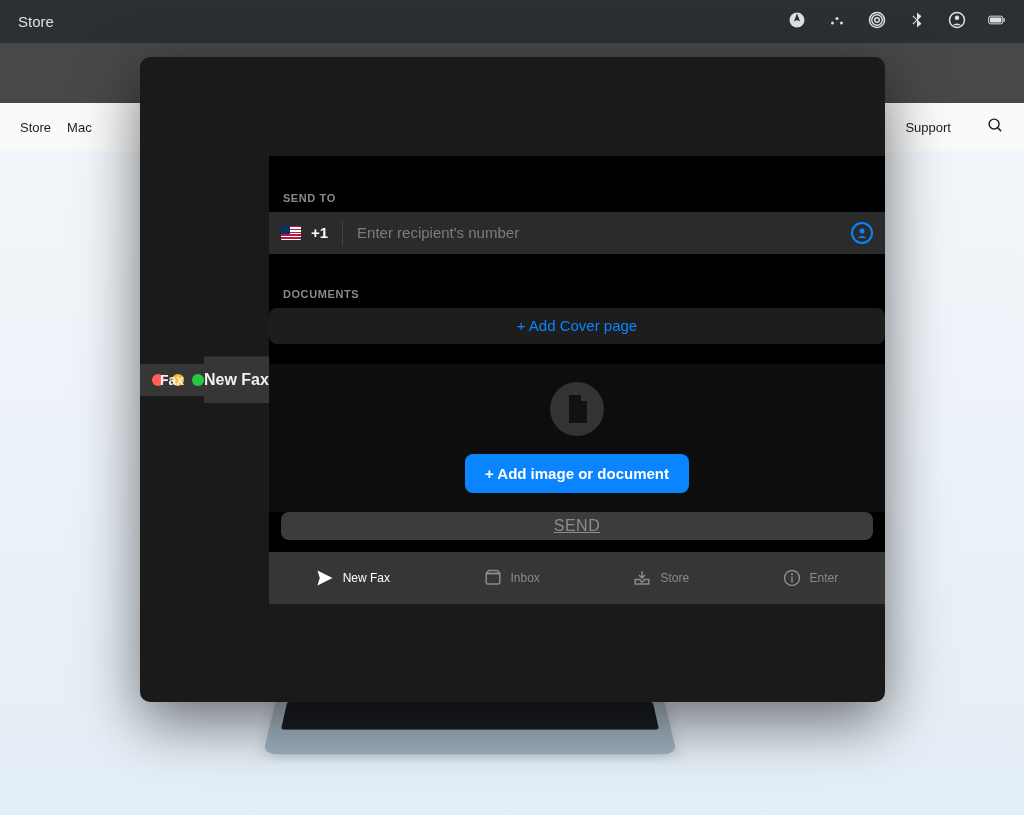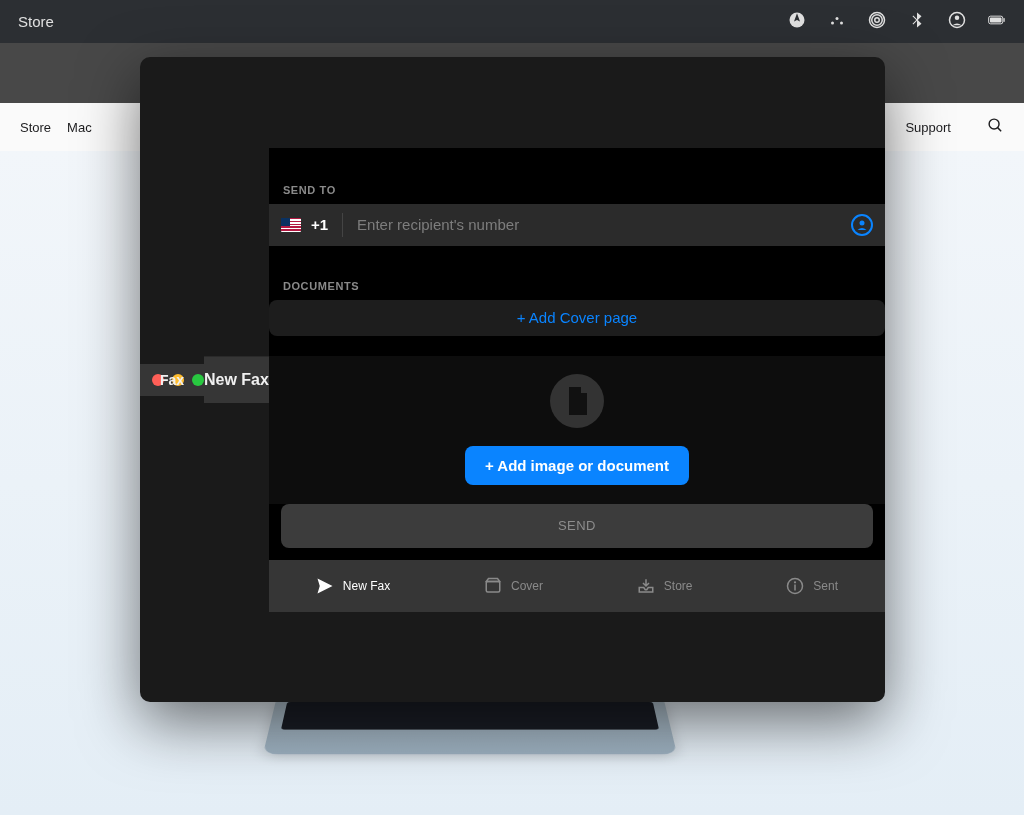--- a/index.html
+++ b/index.html
@@ -232,28 +232,29 @@
   padding: 11px 20px;
   font-size: 15px;
   font-weight: 600;
   cursor: pointer;
 }
 
 .spacer { flex: 1; background: #000; }
 
 .send-btn {
   margin: 0 12px;
-  height: 44px;
+  height: 28px;
   background: #3c3c3c;
   border: none;
   border-radius: 8px;
   color: #8d8d8d;
-  font-size: 13px;
+  font-size: 16px;
   letter-spacing: 0.5px;
   cursor: pointer;
+  text-decoration: underline;
 }
 
 .tabbar {
   height: 52px;
   background: #363636;
   display: flex;
   align-items: center;
   justify-content: space-around;
   margin-top: 12px;
 }
@@ -396,31 +397,31 @@
         <svg viewBox="0 0 24 24">
             <path d="M2 22 L22 12 L2 2 L5 12 Z"></path>
           </svg>
         <span>New Fax</span>
       </div>
       <div class="tab">
         <svg viewBox="0 0 24 24">
             <rect x="3" y="6" width="18" height="14" rx="2" fill="none" stroke="currentColor" stroke-width="2"></rect>
             <path d="M3 6 L21 6 L18 2 L6 2 Z" fill="none" stroke="currentColor" stroke-width="2"></path>
           </svg>
-        <span>Cover</span>
+        <span>Inbox</span>
       </div>
       <div class="tab">
         <svg viewBox="0 0 24 24">
             <path d="M3 14 L9 14 L11 17 L13 17 L15 14 L21 14 L21 20 L3 20 Z M12 3 L12 12 M8 8 L12 12 L16 8" fill="none" stroke="currentColor" stroke-width="2"></path>
           </svg>
         <span>Store</span>
       </div>
       <div class="tab">
         <svg viewBox="0 0 24 24">
             <circle cx="12" cy="12" r="10" fill="none" stroke="currentColor" stroke-width="2"></circle>
             <circle cx="12" cy="7" r="1.5"></circle>
             <rect x="11" y="10" width="2" height="8"></rect>
           </svg>
-        <span>Sent</span>
+        <span>Enter</span>
       </div>
     </div>
   </div>
 </div>
 
 </body></html>

